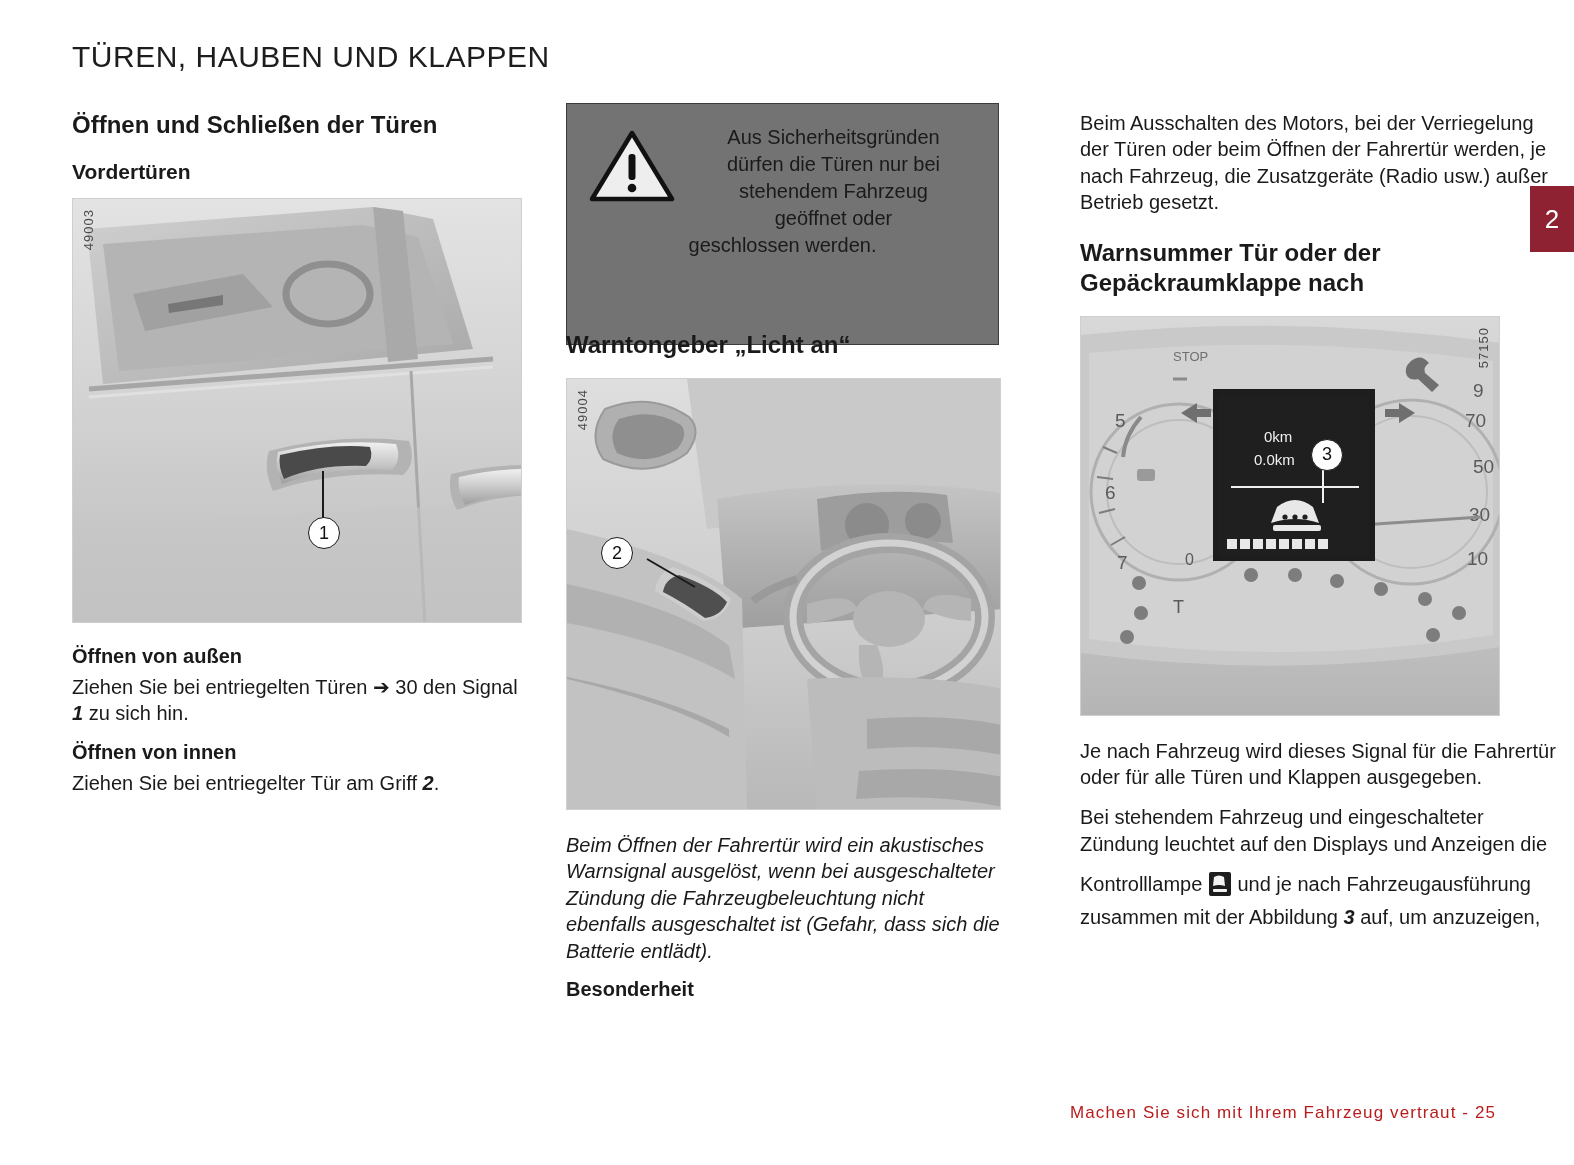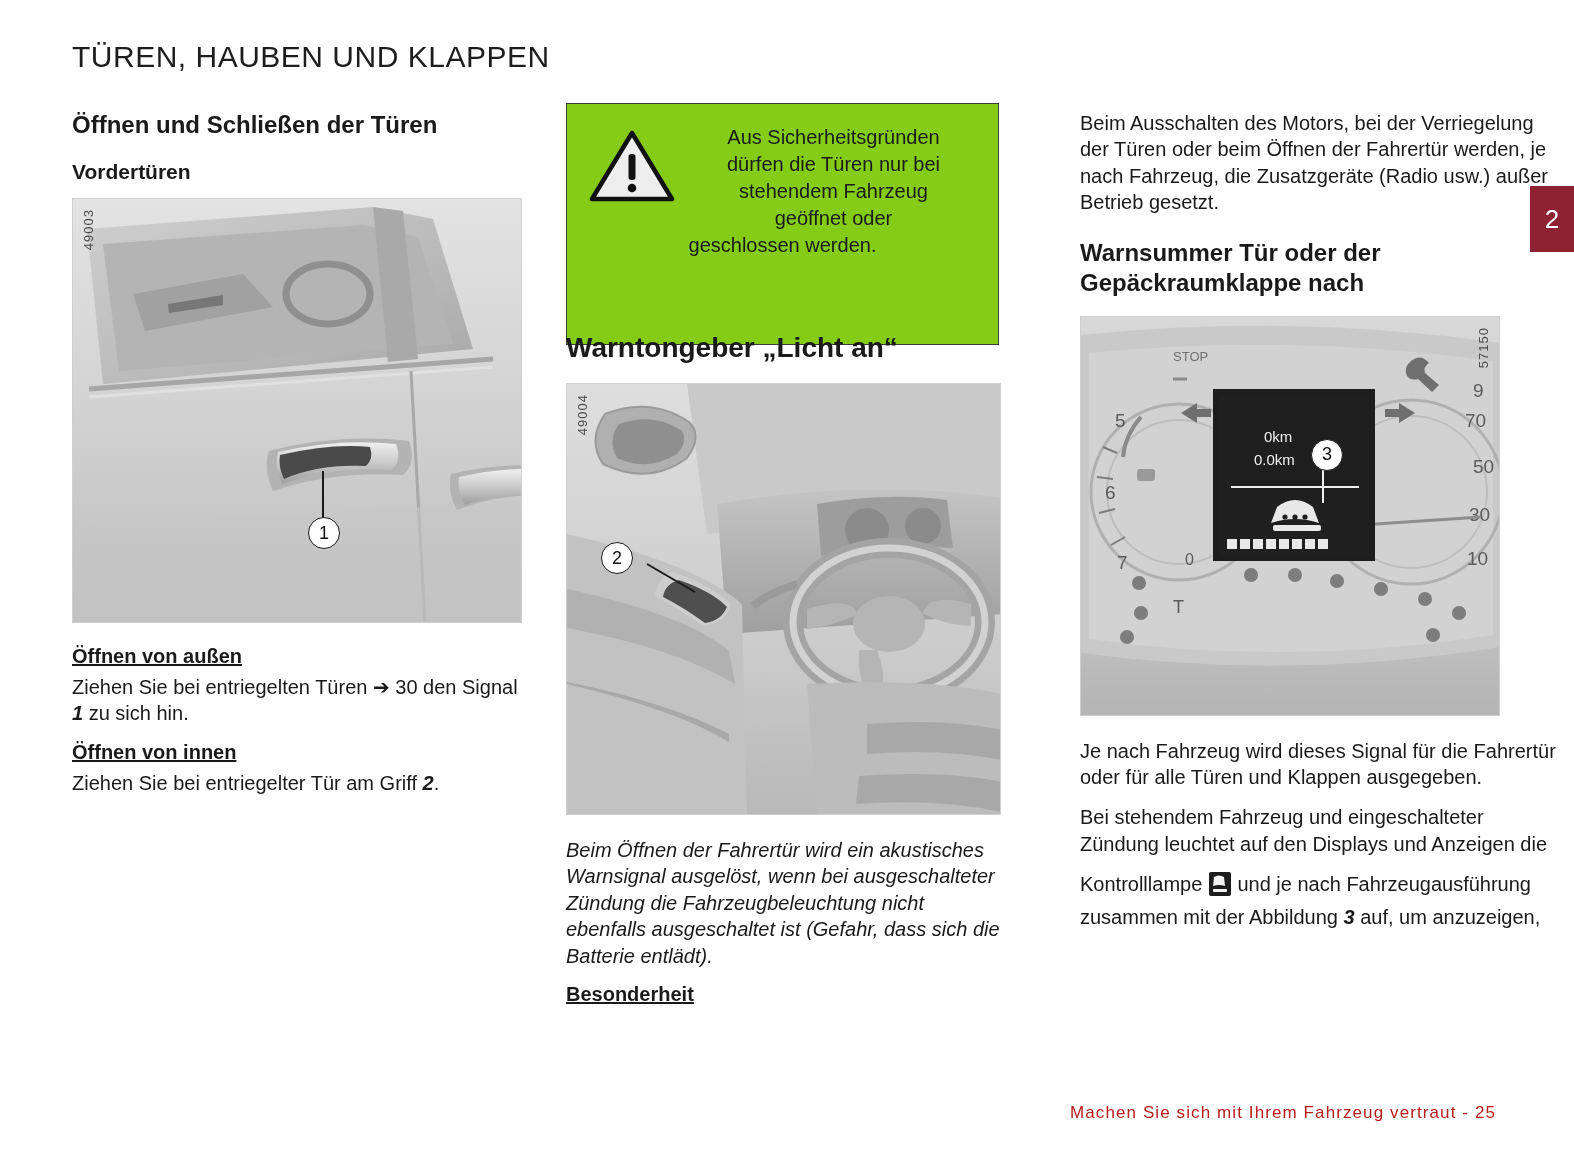--- a/index.html
+++ b/index.html
@@ -70,35 +70,34 @@
   }
   p.body {
     font-size: 20px;
     line-height: 1.32;
     margin: 0 0 14px 0;
   }
   .bold-lead {
     font-size: 20px;
     font-weight: bold;
     margin: 0 0 6px 0;
-    text-decoration: underline;
   }
   .ital {
     font-style: italic;
     font-weight: bold;
   }
 
   
   .warn-box {
     position: absolute;
     left: 566px;
     top: 103px;
     width: 433px;
     height: 242px;
-    background: #84cc16;
+    background: #737373;
     border: 1px solid #3b3b3b;
     box-sizing: border-box;
     padding: 20px 22px 14px 22px;
   }
   .warn-tri {
     float: left;
     margin: 4px 16px 2px 0;
   }
   .warn-text {
     font-size: 20px;
@@ -251,21 +250,21 @@
     <div class="warn-text">
       <span>Aus Sicherheitsgründen</span><br>
       <span>dürfen die Türen nur bei</span><br>
       <span>stehendem Fahrzeug</span><br>
       <span>geöffnet oder</span><br>
       <span>geschlossen werden.</span>
     </div>
   </div>
 
   <div class="col col-2" style="top:330px;">
-    <h2 class="sub" style="font-size:28px;margin-bottom:18px;">Warntongeber „Licht an“</h2>
+    <h2 class="sub" style="font-size:24px;margin-bottom:18px;">Warntongeber „Licht an“</h2>
 
     <div class="figure" style="width:435px;height:432px;">
       <div class="fig-id">49004</div>
       <svg width="435" height="432" viewBox="0 0 435 432">
         <defs>
           <linearGradient id="intGrad" x1="0" y1="0" x2="0" y2="1">
             <stop offset="0%" stop-color="#dedede"></stop>
             <stop offset="60%" stop-color="#cccccc"></stop>
             <stop offset="100%" stop-color="#b8b8b8"></stop>
           </linearGradient>

